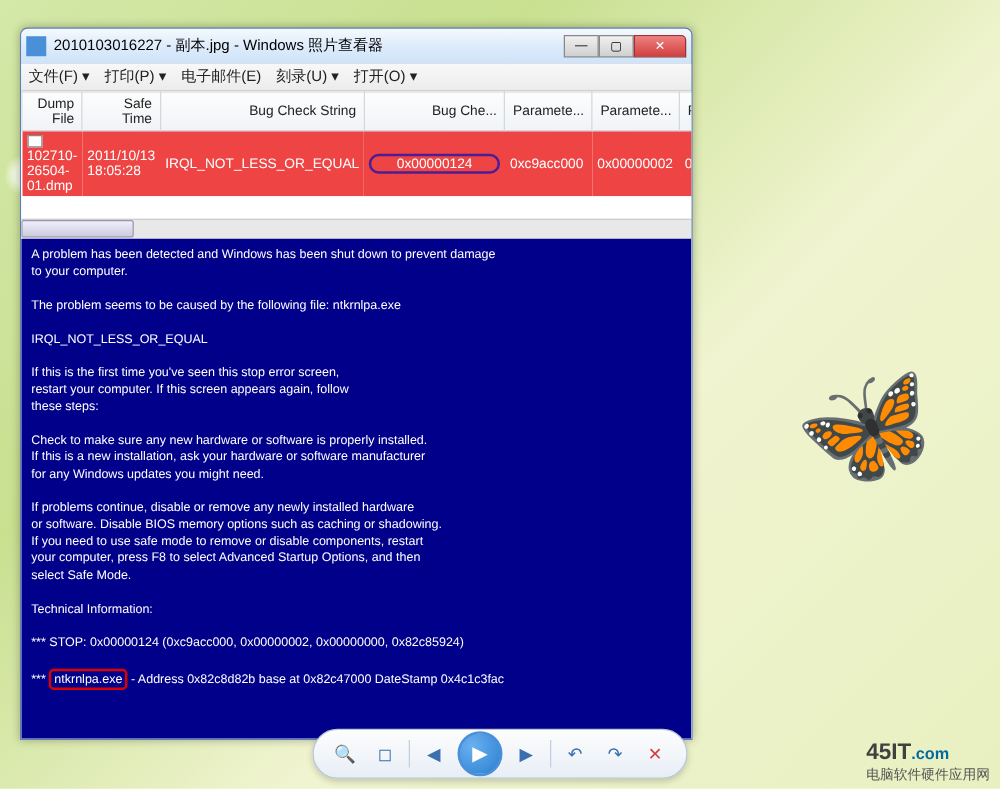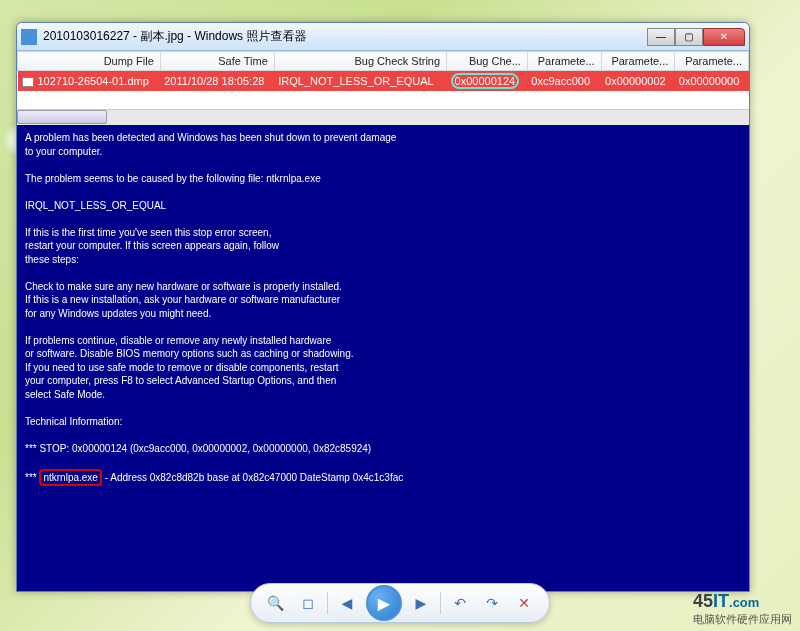--- a/index.html
+++ b/index.html
@@ -1,50 +1,50 @@
 <!DOCTYPE html>
 <html><head>
 <meta charset="utf-8">
 <style>
 *{margin:0;padding:0;box-sizing:border-box}
 body{width:800px;height:631px;font-family:"Microsoft YaHei",Tahoma,sans-serif;font-size:11px;position:relative;overflow:hidden;background:linear-gradient(135deg,#d4e8a8 0%,#c8e090 30%,#f0f4d0 60%,#e8f0c0 100%)}
 .bg-flower{position:absolute;left:20px;top:20px;width:60px;height:60px;background:radial-gradient(circle,#fff 20%,rgba(255,255,255,.5) 40%,transparent 60%);border-radius:50%}
 .bg-flower2{position:absolute;left:0;top:120px;width:40px;height:40px;background:radial-gradient(circle,rgba(255,255,255,.7) 30%,transparent 60%);border-radius:50%}
 .butterfly{position:absolute;right:50px;top:290px;font-size:90px;color:#8b6914;transform:rotate(-15deg)}
-.window{position:absolute;left:16px;top:22px;width:734px;height:570px;background:#fff;border:1px solid #5a7fb8;border-radius:6px 6px 0 0;box-shadow:0 0 8px rgba(0,0,0,.3);display:flex;flex-direction:column}
+.window{position:absolute;left:16px;top:22px;width:538px;height:570px;background:#fff;border:1px solid #5a7fb8;border-radius:6px 6px 0 0;box-shadow:0 0 8px rgba(0,0,0,.3);display:flex;flex-direction:column}
 .titlebar{height:28px;background:linear-gradient(180deg,#f5f9fd 0%,#deecfb 50%,#cfe3f8 100%);border-radius:6px 6px 0 0;display:flex;align-items:center;padding:0 4px;border-bottom:1px solid #a0b8d8}
 .titlebar-icon{width:16px;height:16px;background:#4a90d9;margin-right:6px}
 .title-text{flex:1;color:#000;font-size:12px}
 .win-buttons{display:flex;gap:0}
 .win-btn{width:28px;height:18px;border:1px solid #888;background:linear-gradient(180deg,#f0f0f0,#d0d0d0);font-size:10px;display:flex;align-items:center;justify-content:center;cursor:pointer}
 .win-btn.close{background:linear-gradient(180deg,#f08080,#d04040);border-color:#a03030;color:#fff;width:42px;border-radius:0 4px 0 0}
 .menubar{height:22px;background:linear-gradient(180deg,#f8f8f8,#ececec);border-bottom:1px solid #d0d0d0;display:flex;align-items:center;padding:0 6px;gap:12px}
 .menu-item{color:#222;cursor:pointer;font-size:12px}
 .content{flex:1;background:#fff;display:flex;flex-direction:column;overflow:hidden}
 .dump-table{width:100%;border-collapse:collapse;font-size:11px}
 .dump-table th{background:linear-gradient(180deg,#fdfdfd,#f0f3f7);border:1px solid #d4d8dc;padding:3px 6px;text-align:right;font-weight:normal;color:#222}
 .dump-table td{padding:2px 4px;color:#fff}
 .dump-row{background:#ef4444}
 .dump-icon{display:inline-block;width:12px;height:10px;background:#fff;border:1px solid #888;margin-right:4px;vertical-align:middle}
-.highlight-red{display:inline-block;border:2px solid #5eead4;border-radius:8px;padding:0 2px}
+.highlight-red{display:inline-block;border:2px solid #4c1d95;border-radius:8px;padding:0 20px}
 .blank-row{height:18px;background:#fff}
 .hscroll{height:16px;background:#f0f0f0;border-top:1px solid #ccc;display:flex}
 .hscroll-track{flex:1;background:#e8e8e8;position:relative}
 .hscroll-thumb{position:absolute;left:0;width:90px;height:14px;background:linear-gradient(180deg,#eef,#ccd);border:1px solid #99a;border-radius:2px}
 .bsod{flex:1;background:#00008b;color:#fff;font-family:Liberation Sans, sans-serif;font-size:10px;line-height:1.35;padding:6px 8px;white-space:pre-wrap;overflow:hidden;position:relative}
 .bsod .hl{border:2px solid #d00;border-radius:4px;padding:0 2px;display:inline-block}
 .viewer-toolbar{position:absolute;bottom:8px;left:50%;transform:translateX(-50%);height:40px;background:linear-gradient(180deg,#fdfdfd,#e8eef6);border:1px solid #b8c8dc;border-radius:20px;display:flex;align-items:center;padding:0 12px;gap:6px;box-shadow:0 2px 6px rgba(0,0,0,.2)}
 .tb-btn{width:26px;height:26px;border:none;background:transparent;display:flex;align-items:center;justify-content:center;cursor:pointer;color:#3a6fb0;font-size:14px}
 .tb-btn.big{width:36px;height:36px;background:radial-gradient(circle at 30% 30%,#6ab0f0,#2a7fd0);border-radius:50%;color:#fff;font-size:16px;border:2px solid #4a90d9}
 .tb-sep{width:1px;height:22px;background:#c0d0e0}
 .tb-btn.del{color:#d04040}
 .watermark{position:absolute;right:8px;bottom:4px;font-size:11px;text-align:left}
 .watermark .domain{font-family:Arial;font-weight:bold}
 .watermark .d1{color:#404040;font-size:18px}
-.watermark .d2{color:#0369a1;font-size:18px}
+.watermark .d2{color:#404040;font-size:18px}
 .watermark .d3{color:#0369a1;font-size:13px}
 .watermark .sub{color:#555;font-size:11px}
 </style>
 </head>
 <body>
 
 <div class="bg-flower"></div>
 <div class="bg-flower2"></div>
 <div class="butterfly">🦋</div>
 
@@ -52,38 +52,45 @@
   <div class="titlebar">
     <div class="titlebar-icon"></div>
     <div class="title-text">2010103016227 - 副本.jpg - Windows 照片查看器</div>
     <div class="win-buttons">
       <div class="win-btn">—</div>
       <div class="win-btn">▢</div>
       <div class="win-btn close">✕</div>
     </div>
   </div>
 
+  <div class="menubar">
+    <span class="menu-item">文件(F) ▾</span>
+    <span class="menu-item">打印(P) ▾</span>
+    <span class="menu-item">电子邮件(E)</span>
+    <span class="menu-item">刻录(U) ▾</span>
+    <span class="menu-item">打开(O) ▾</span>
+  </div>
 
   <div class="content">
     <table class="dump-table">
       <thead>
         <tr>
           <th>Dump File</th>
           <th>Safe Time</th>
           <th>Bug Check String</th>
           <th>Bug Che...</th>
           <th>Paramete...</th>
           <th>Paramete...</th>
           <th>Paramete...</th>
         </tr>
       </thead>
       <tbody>
         <tr class="dump-row">
           <td><span class="dump-icon"></span><span>102710-26504-01.dmp</span></td>
-          <td>2011/10/28 18:05:28</td>
+          <td>2011/10/13 18:05:28</td>
           <td>IRQL_NOT_LESS_OR_EQUAL</td>
           <td><span class="highlight-red">0x00000124</span></td>
           <td>0xc9acc000</td>
           <td>0x00000002</td>
           <td>0x00000000</td>
         </tr>
         <tr class="blank-row">
             <td colspan="7"></td>
           </tr>
       </tbody>

